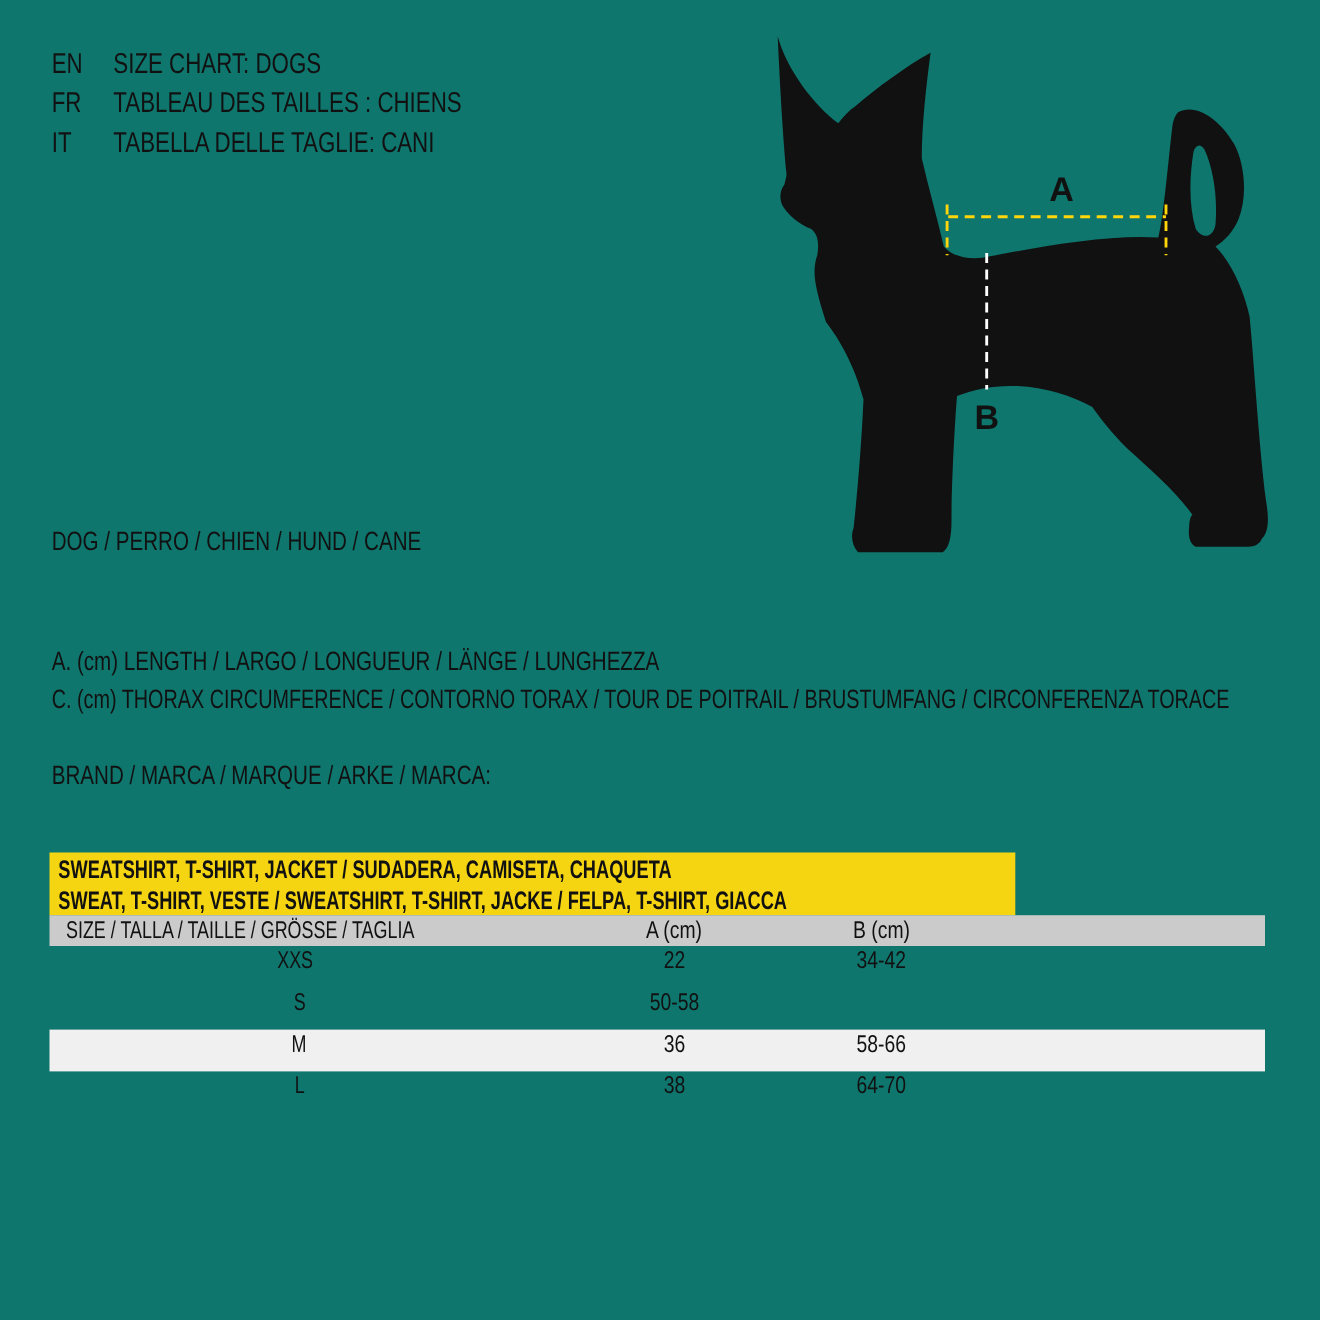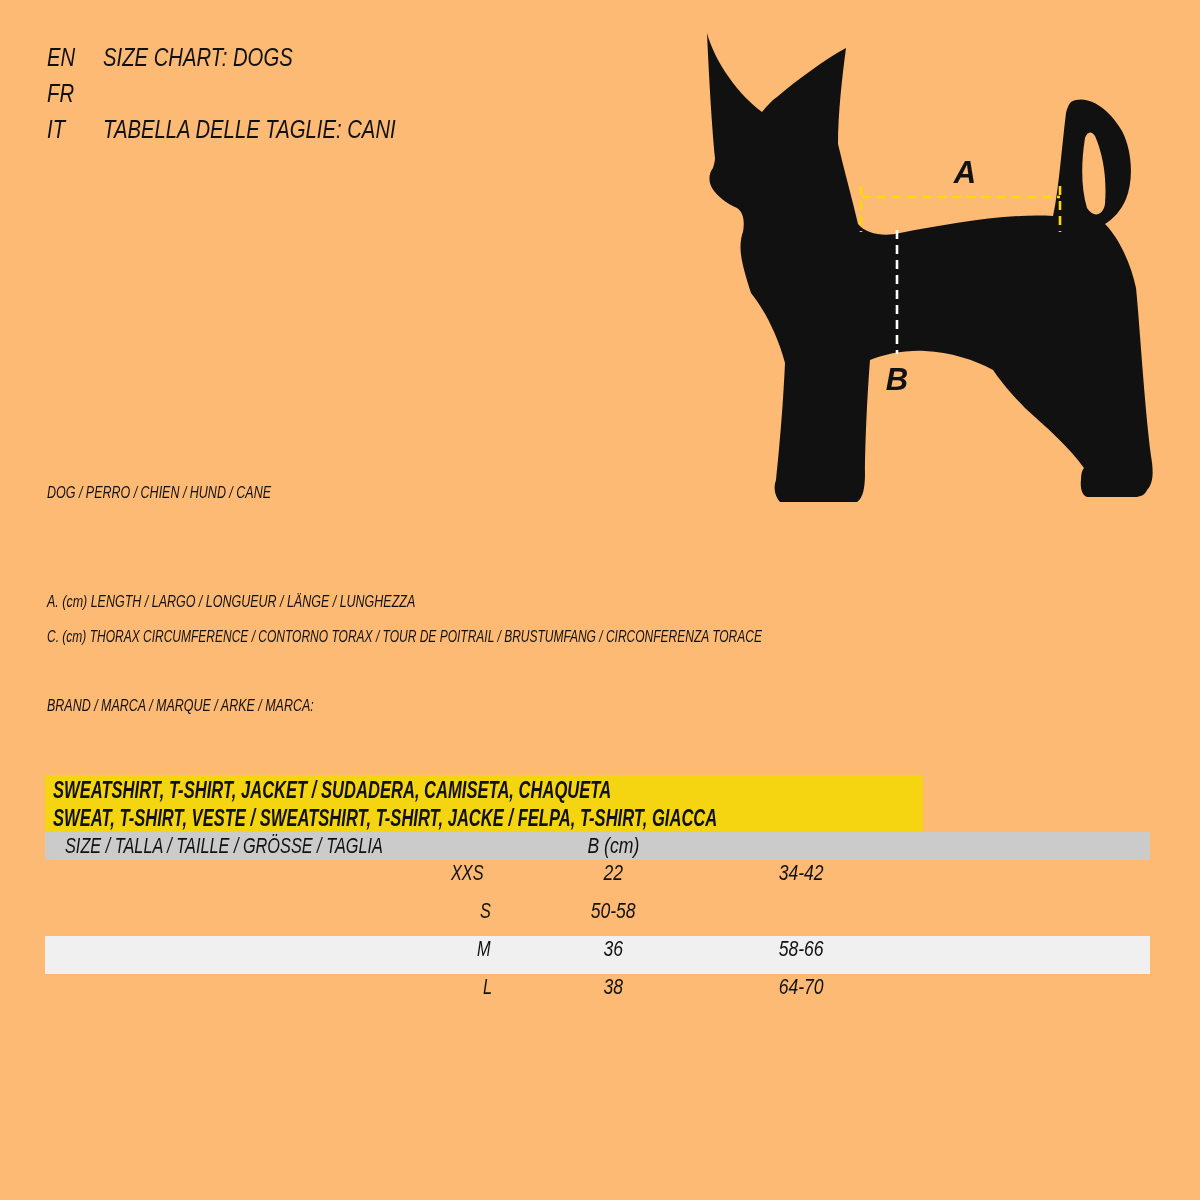--- a/index.html
+++ b/index.html
@@ -1,65 +1,66 @@
 <!DOCTYPE html>
 <html style="--ink: #111111; --banner-yellow: #F5D512; --measure-yellow: #FFD60A; --table-header-gray: #CBCBCB; --table-row-alt: #F0F0F0;"><head>
 <meta charset="utf-8">
 <style>
   html,body{margin:0;padding:0;background:#ffffff;}
   .page{
-    position:relative;width:1200px;height:1200px;background:#fdba74;overflow:hidden;
-    font-family:"Liberation Sans","DejaVu Sans",sans-serif;color:var(--ink,#111);font-style:italic;
+    position:relative;width:1200px;height:1200px;background:#0f766e;overflow:hidden;
+    font-family:"Liberation Sans","DejaVu Sans",sans-serif;color:var(--ink,#111);
   }
   .cond{display:inline-block;white-space:nowrap;transform:scaleX(var(--cx,0.78));transform-origin:0 50%;}
   .cond.center{transform-origin:50% 50%;}
   
   .lang-list{position:absolute;left:47px;top:39px;}
   .lang-row{display:flex;height:36px;line-height:36px;font-size:26px;}
   .lang-code{width:56px;flex:0 0 56px;}
   
   .dog-fig{position:absolute;left:685px;top:18px;width:480px;height:492px;}
   .dog-fill{fill:var(--ink,#111);}
   .mline{fill:none;stroke-width:2.6;stroke-dasharray:9 6;}
   .mline-y{stroke:var(--measure-yellow,#FFD60A);}
   .mline-w{stroke:#ffffff;}
   .measure-letter{font-family:"Liberation Sans","DejaVu Sans",sans-serif;font-weight:bold;font-size:31px;fill:var(--ink,#111);text-anchor:middle;}
   
-  .line{position:absolute;left:47px;font-size:16px;line-height:24px;}
+  .line{position:absolute;left:47px;font-size:24px;line-height:24px;}
   .caption-line{top:481px;}
   .legend-a{top:590px;}
   .legend-c{top:625px;--cx:0.75;}
   .brand-line{top:694px;}
   
   .banner{
     position:absolute;left:45px;top:775px;width:878px;height:57px;
     background:var(--banner-yellow,#F5D512);padding:0;
   }
   .banner-line{display:block;height:28px;line-height:28px;font-size:23px;font-weight:bold;padding-left:8px;--cx:0.72;}
   .banner-line:first-child{padding-top:1px;}
   
   .size-table{position:absolute;left:45px;top:832px;width:1105px;font-size:22px;}
   .trow{display:grid;grid-template-columns:450px 236px 140px 1fr;height:38px;line-height:26px;}
   .trow.thead{height:28px;line-height:28px;background:var(--table-header-gray,#CBCBCB);}
   .trow.alt{background:var(--table-row-alt,#F0F0F0);}
-  .c-size{padding-left:8px;text-align:right;--cx:0.74;}
+  .c-size{padding-left:8px;text-align:center;--cx:0.74;}
   .c-a,.c-b{text-align:center;--cx:0.8;}
 </style>
 </head>
 <body>
 
 <div class="page">
 
   <div class="lang-list">
     <div class="lang-row">
       <span class="lang-code"><span class="cond">EN</span></span>
       <span class="lang-label"><span class="cond">SIZE CHART: DOGS</span></span>
     </div>
     <div class="lang-row">
       <span class="lang-code"><span class="cond">FR</span></span>
+      <span class="lang-label"><span class="cond">TABLEAU DES TAILLES : CHIENS</span></span>
     </div>
     <div class="lang-row">
       <span class="lang-code"><span class="cond">IT</span></span>
       <span class="lang-label"><span class="cond">TABELLA DELLE TAGLIE: CANI</span></span>
     </div>
   </div>
 
   <svg class="dog-fig" viewBox="0 0 480 492" xmlns="http://www.w3.org/2000/svg" aria-hidden="true">
     <path class="dog-fill" fill-rule="evenodd" d="
       M22,15
@@ -132,20 +133,21 @@
   </div>
 
   <div class="banner">
     <span class="banner-line"><span class="cond">SWEATSHIRT, T-SHIRT, JACKET / SUDADERA, CAMISETA, CHAQUETA</span></span>
     <span class="banner-line"><span class="cond">SWEAT, T-SHIRT, VESTE / SWEATSHIRT, T-SHIRT, JACKE / FELPA, T-SHIRT, GIACCA</span></span>
   </div>
 
   <div class="size-table">
     <div class="trow thead">
       <span class="c-size"><span class="cond">SIZE / TALLA / TAILLE / GRÖSSE / TAGLIA</span></span>
+      <span class="c-a"><span class="cond center">A (cm)</span></span>
       <span class="c-b"><span class="cond center">B (cm)</span></span>
       <span></span>
     </div>
     <div class="trow">
       <span class="c-size"><span class="cond">XXS</span></span>
       <span class="c-a"><span class="cond center">22</span></span>
       <span class="c-b"><span class="cond center">34-42</span></span>
       <span></span>
     </div>
     <div class="trow">

